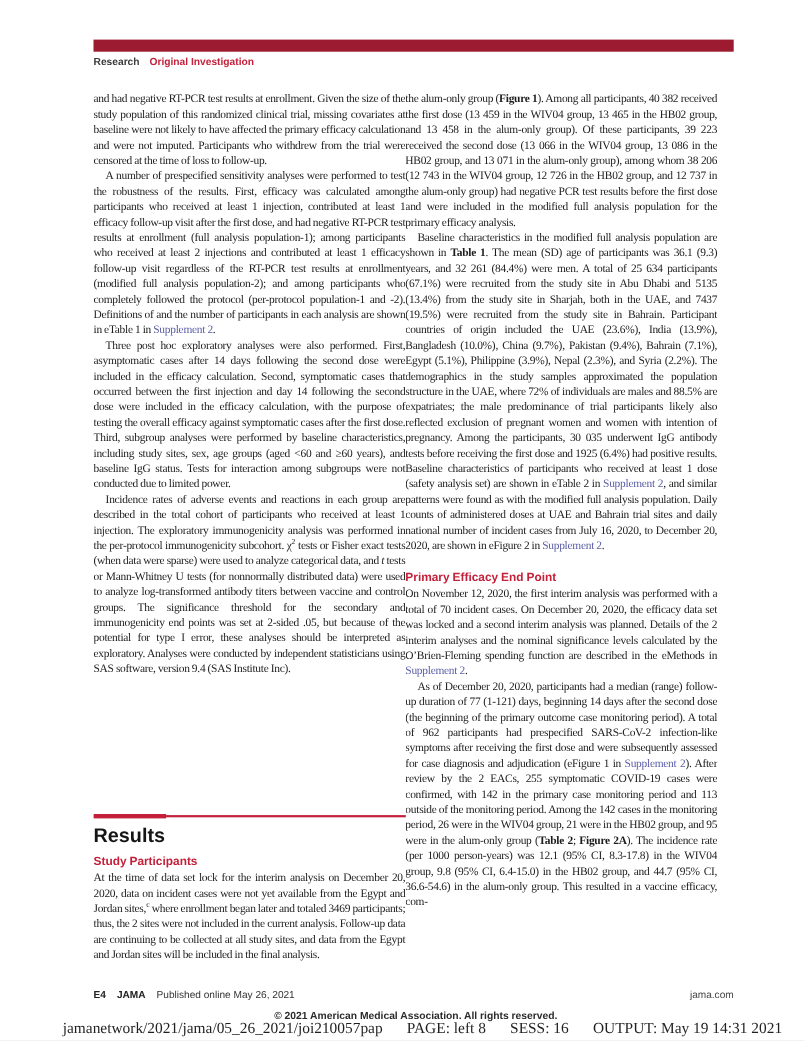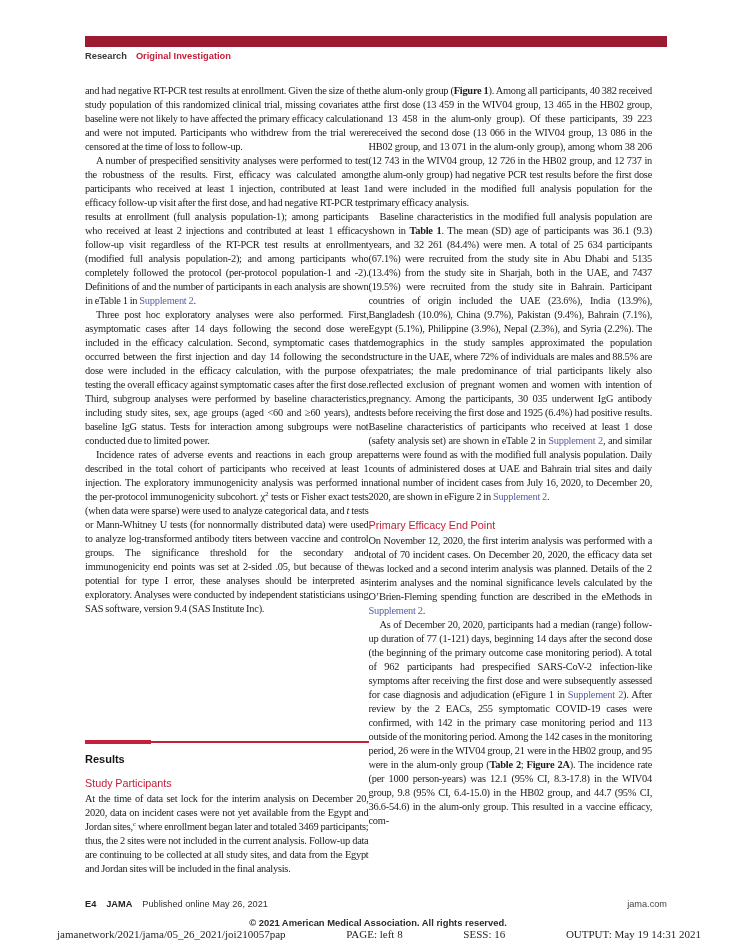--- a/index.html
+++ b/index.html
@@ -41,47 +41,47 @@
   .seg-link{color:var(--link_blue);}
   .seg-bold{font-weight:700;}
   .seg-italic{font-style:italic;}
   .seg-sup{font-size:7px;vertical-align:super;line-height:0;letter-spacing:0;}
   
   .results-block{margin-top:auto;}
   .results-rule{position:relative;height:4px;margin:0 0 8px 0;}
   .results-rule .thick{position:absolute;left:0;top:0;width:66px;height:4px;background:var(--accent_red);}
   .results-rule .thin{position:absolute;left:0;right:0;top:1.4px;height:1.2px;background:var(--accent_red);}
   .h-results{
-    font-family:"Liberation Sans",sans-serif;font-size:11px;font-weight:700;
+    font-family:"Liberation Sans",sans-serif;font-size:18px;font-weight:700;
     color:#151515;margin:2px 0 11px 0;letter-spacing:0;line-height:14px;text-align:left;
   }
   .h-sub{
-    font-family:"Liberation Sans",sans-serif;font-size:10.8px;font-weight:400;
+    font-family:"Liberation Sans",sans-serif;font-size:10.8px;font-weight:700;
     color:var(--accent_red);margin:0 0 2px 0;letter-spacing:0;line-height:13px;text-align:left;
   }
   .h-sub.mid{margin-top:15px;}
   
   .footer-line1{
     position:absolute;left:85px;right:64px;top:899px;
     display:flex;justify-content:space-between;align-items:baseline;
     font-family:"Liberation Sans",sans-serif;font-size:9.2px;color:#222;gap:27px;
   }
   .footer-line1 .left{display:flex;gap:10px;align-items:baseline;}
   .footer-line1 .pgnum{font-weight:700;}
   .footer-line1 .jrnl{font-weight:700;}
   .footer-line1 .pub{color:#333;}
   .footer-line1 .site{color:#444;}
   .footer-copyright{
     position:absolute;left:0;width:756px;top:917px;text-align:center;
     font-family:"Liberation Sans",sans-serif;font-size:9.4px;font-weight:700;color:#2b2b2b;
   }
   .footer-production{
-    position:absolute;left:57px;right:30px;top:928px;
+    position:absolute;left:57px;right:20px;top:928px;
     display:flex;justify-content:space-between;align-items:flex-end;
-    font-family:"Liberation Serif",serif;font-size:11px;color:#1f1f1f;white-space:nowrap;
+    font-family:"Liberation Serif",serif;font-size:14px;color:#1f1f1f;white-space:nowrap;
   }
 </style>
 </head>
 <body>
 
 <div class="page">
 
   <div class="top-bar"></div>
 
   <div class="header-row">

